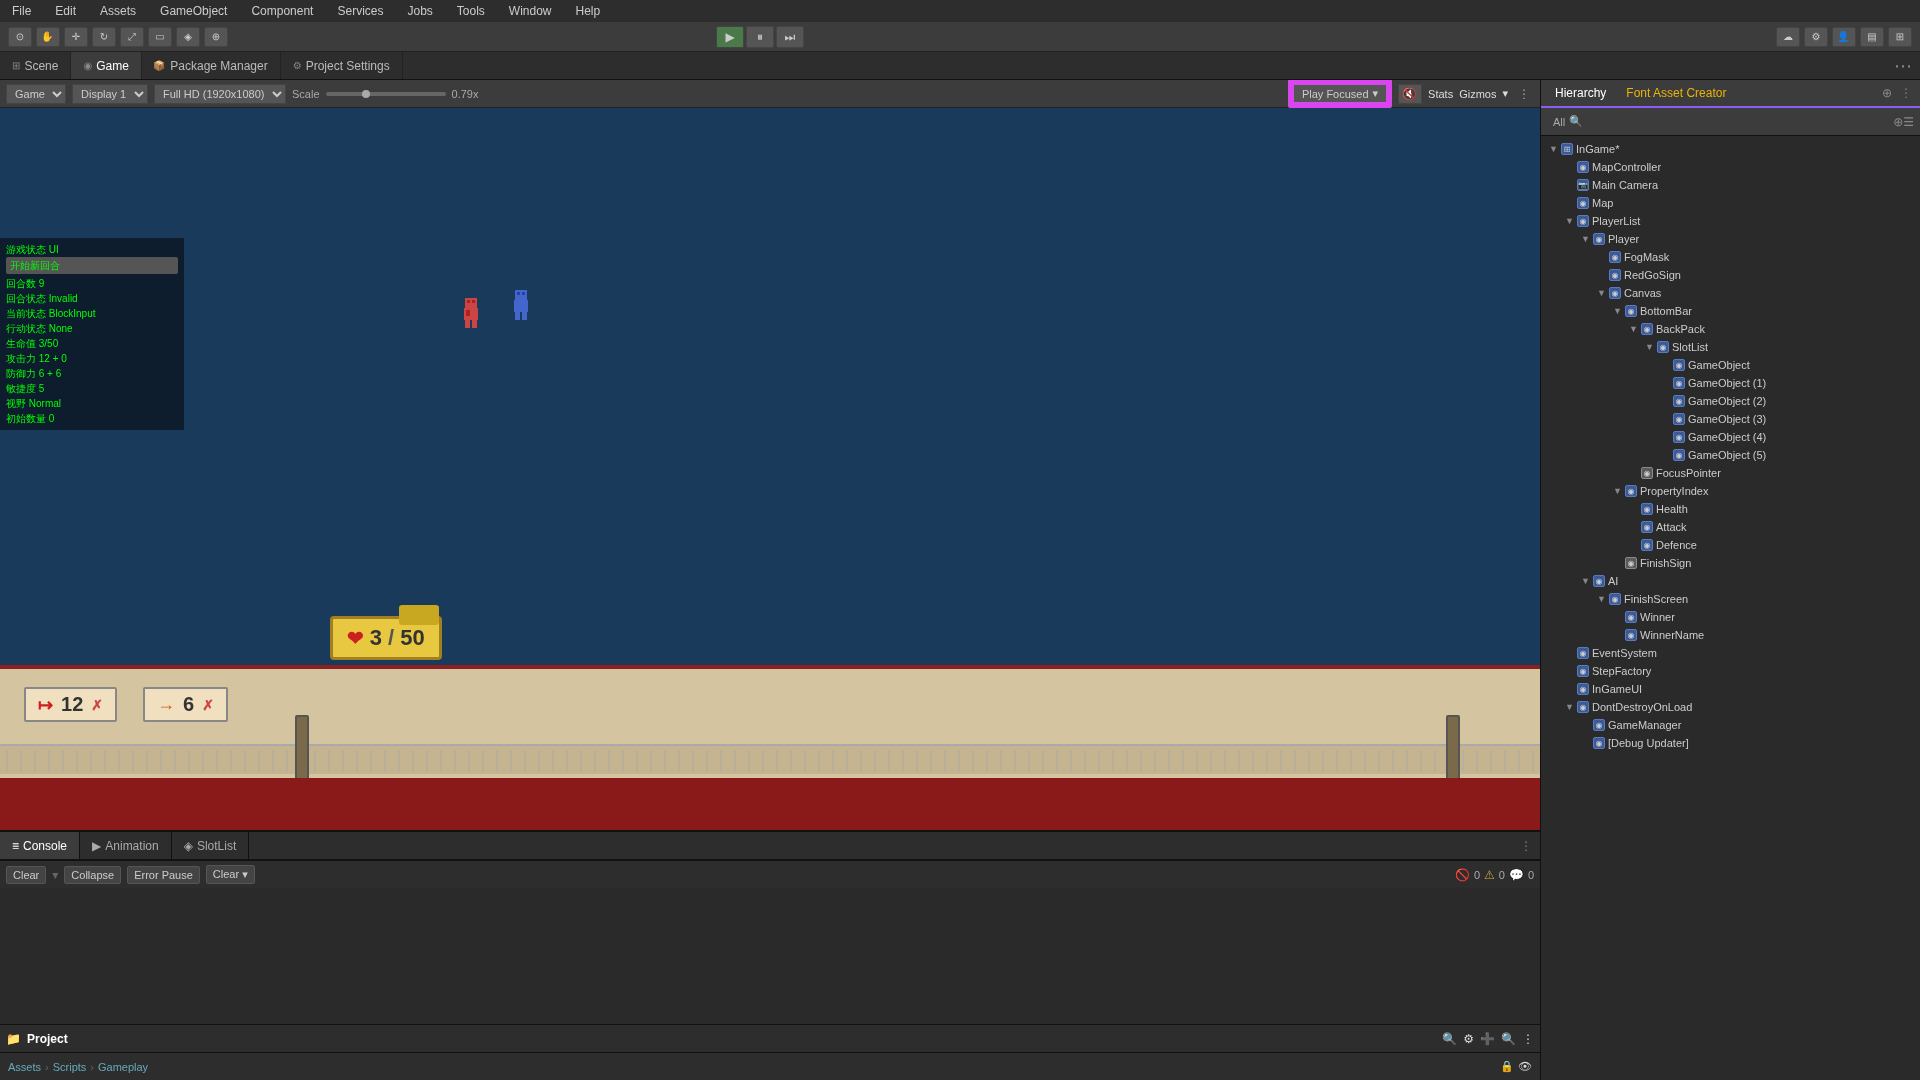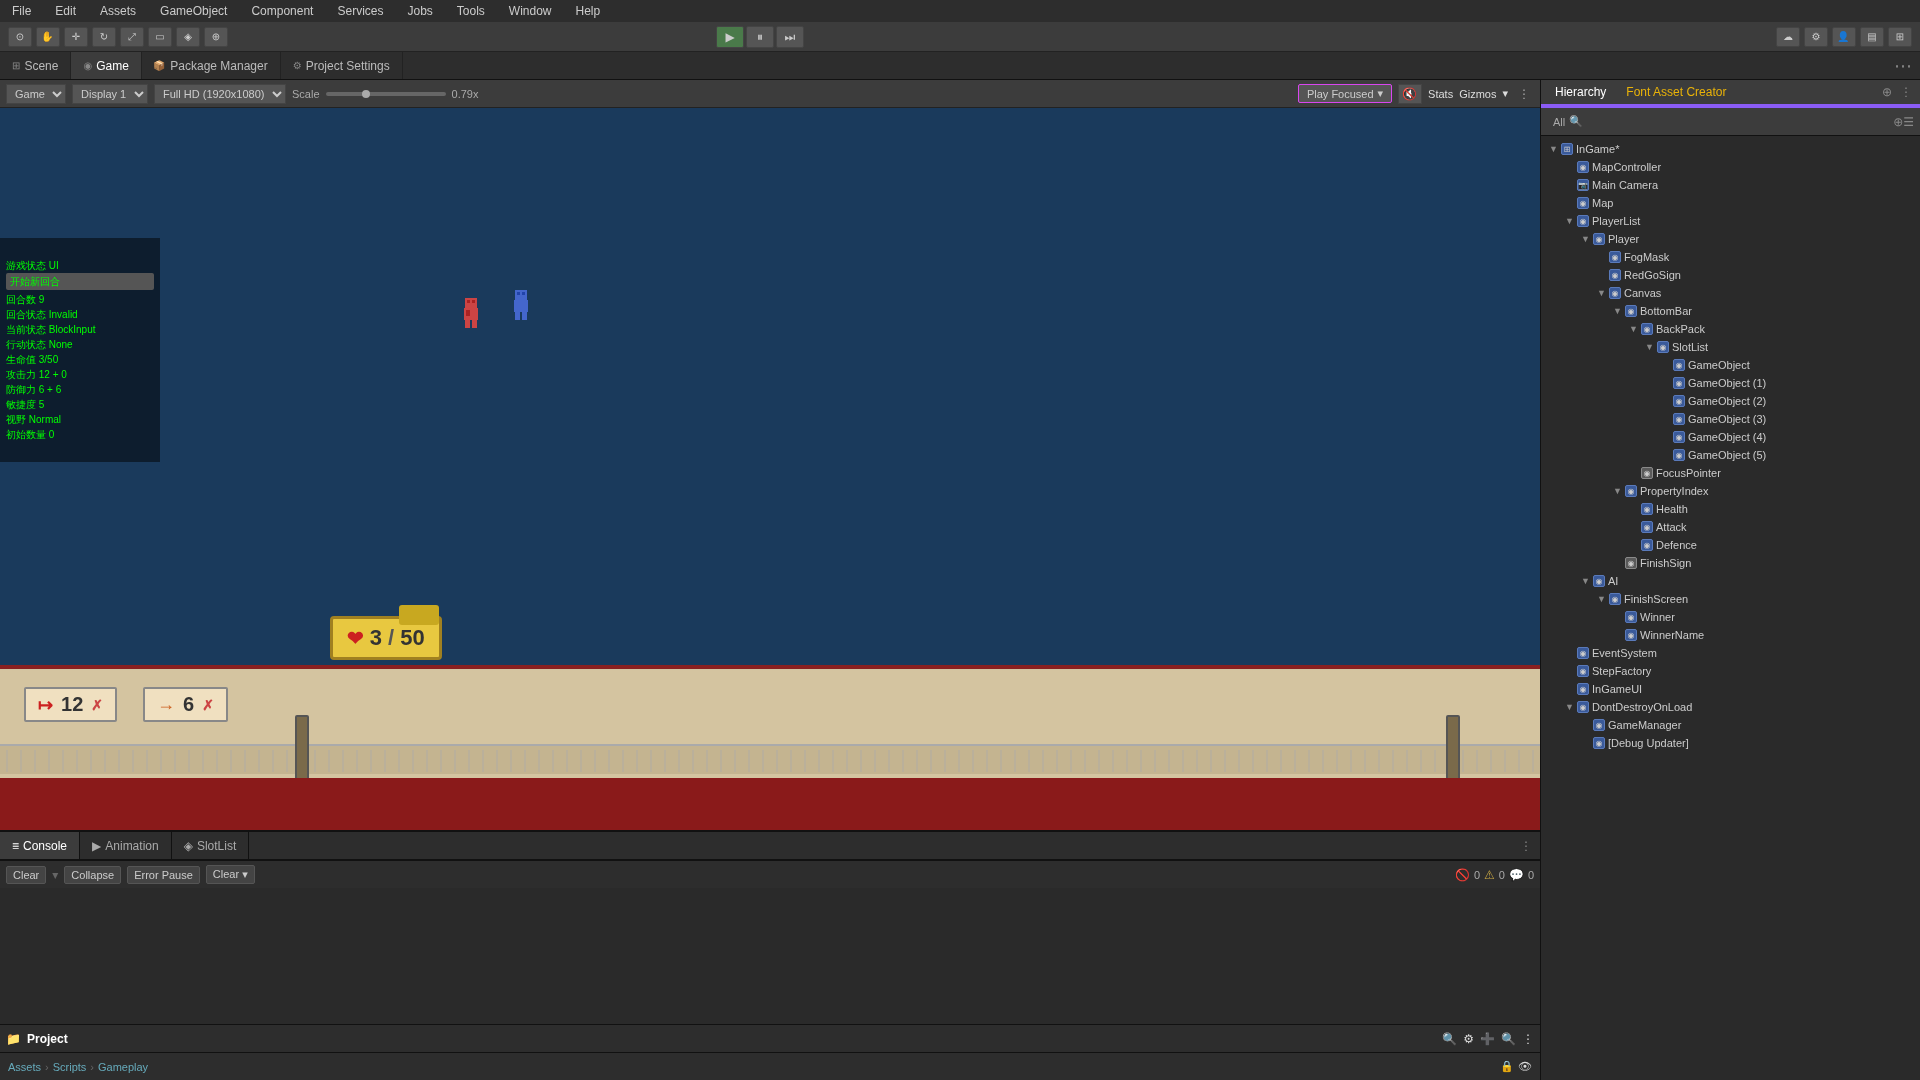--- a/index.html
+++ b/index.html
@@ -103,23 +103,23 @@
       white-space: nowrap;
     }
     .tab.active {
       background: #3c3c3c;
       color: #fff;
     }
     .tab-icon { font-size: 10px; color: #888; }
 
     
     #left-debug {
-      width: 160px;
+      width: 184px;
       background: rgba(0,0,0,0.5);
-      padding: 20px 6px;
+      padding: 4px 6px;
       font-size: 10px;
       color: #0f0;
       line-height: 1.5;
       position: absolute;
       top: 130px;
       left: 0;
       z-index: 10;
     }
     .debug-line { display: block; }
 
@@ -157,21 +157,21 @@
       border-radius: 50%;
       position: absolute;
       top: -2px;
       left: 30%;
     }
     .play-focused-btn {
       display: flex;
       align-items: center;
       gap: 4px;
       background: #555;
-      border: 1px solid #d946ef;
+      border: 6px solid #d946ef;
       border-radius: 2px;
       padding: 2px 8px;
       color: #ccc;
       cursor: pointer;
       font-size: 11px;
       margin-left: auto;
     }
     .stats-gizmos {
       display: flex;
       align-items: center;
@@ -187,21 +187,21 @@
       flex-direction: column;
       border-left: 1px solid #111;
     }
     #right-panel-header {
       height: 28px;
       background: #3c3c3c;
       display: flex;
       align-items: center;
       padding: 0 8px;
       gap: 8px;
-      border-bottom: 4px solid #8b5cf6;
+      border-bottom: 2px solid #8b5cf6;
     }
     .panel-tab {
       font-size: 12px;
       color: #eab308;
       cursor: pointer;
       padding: 2px 6px;
     }
     .panel-tab.active { color: #fff; }
 
     

